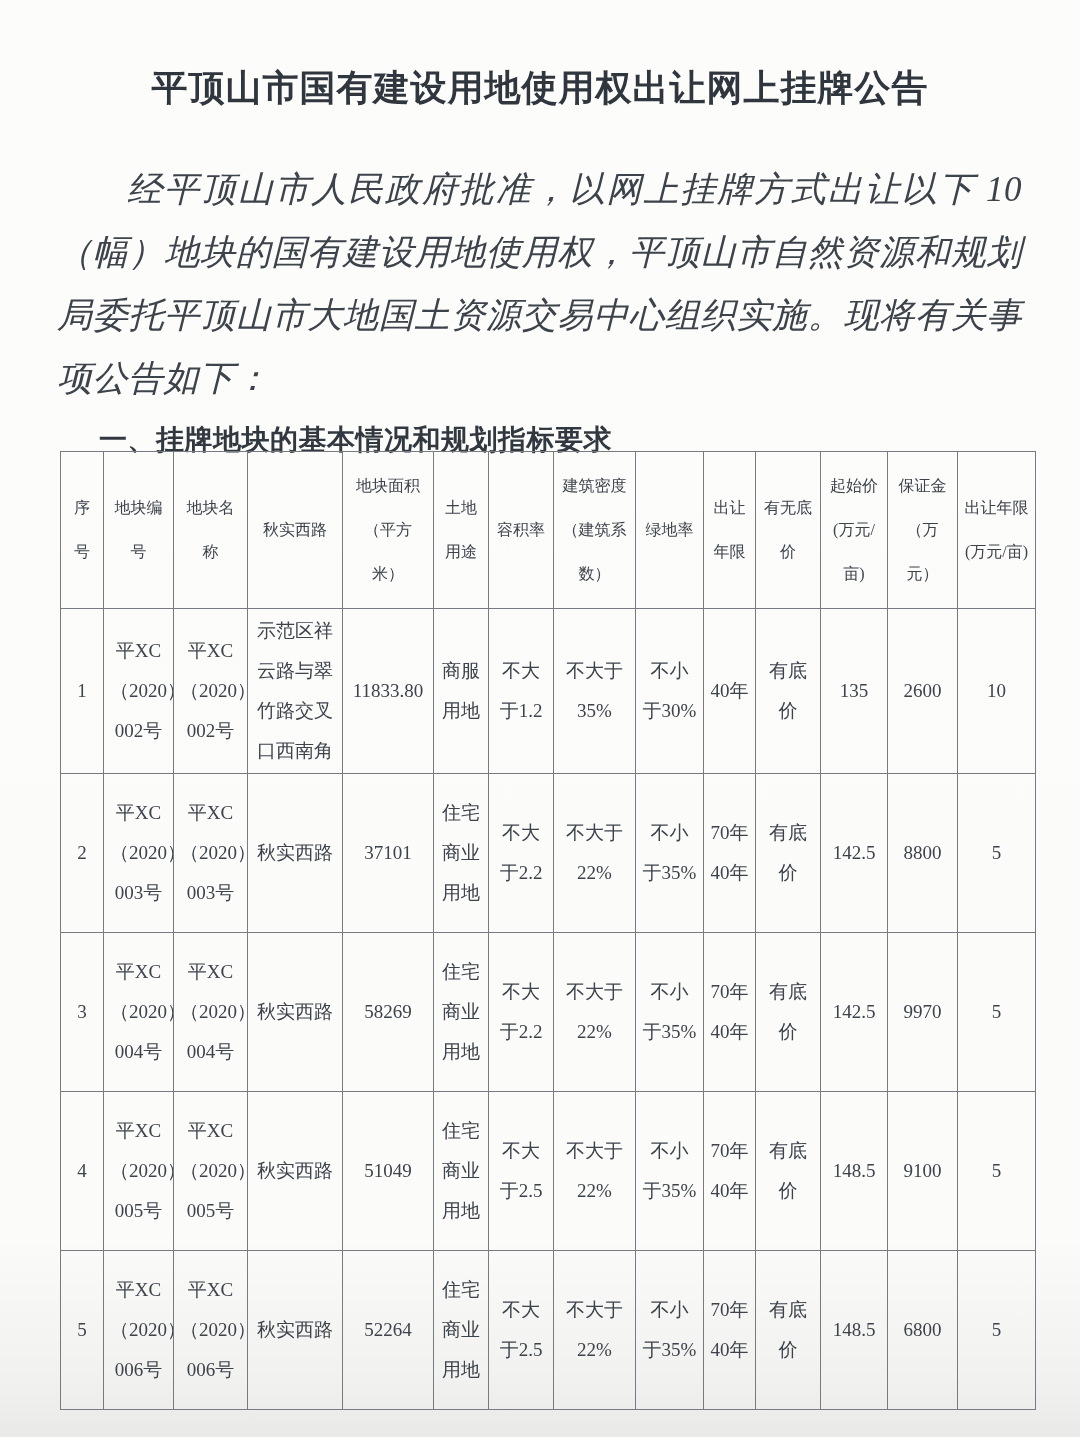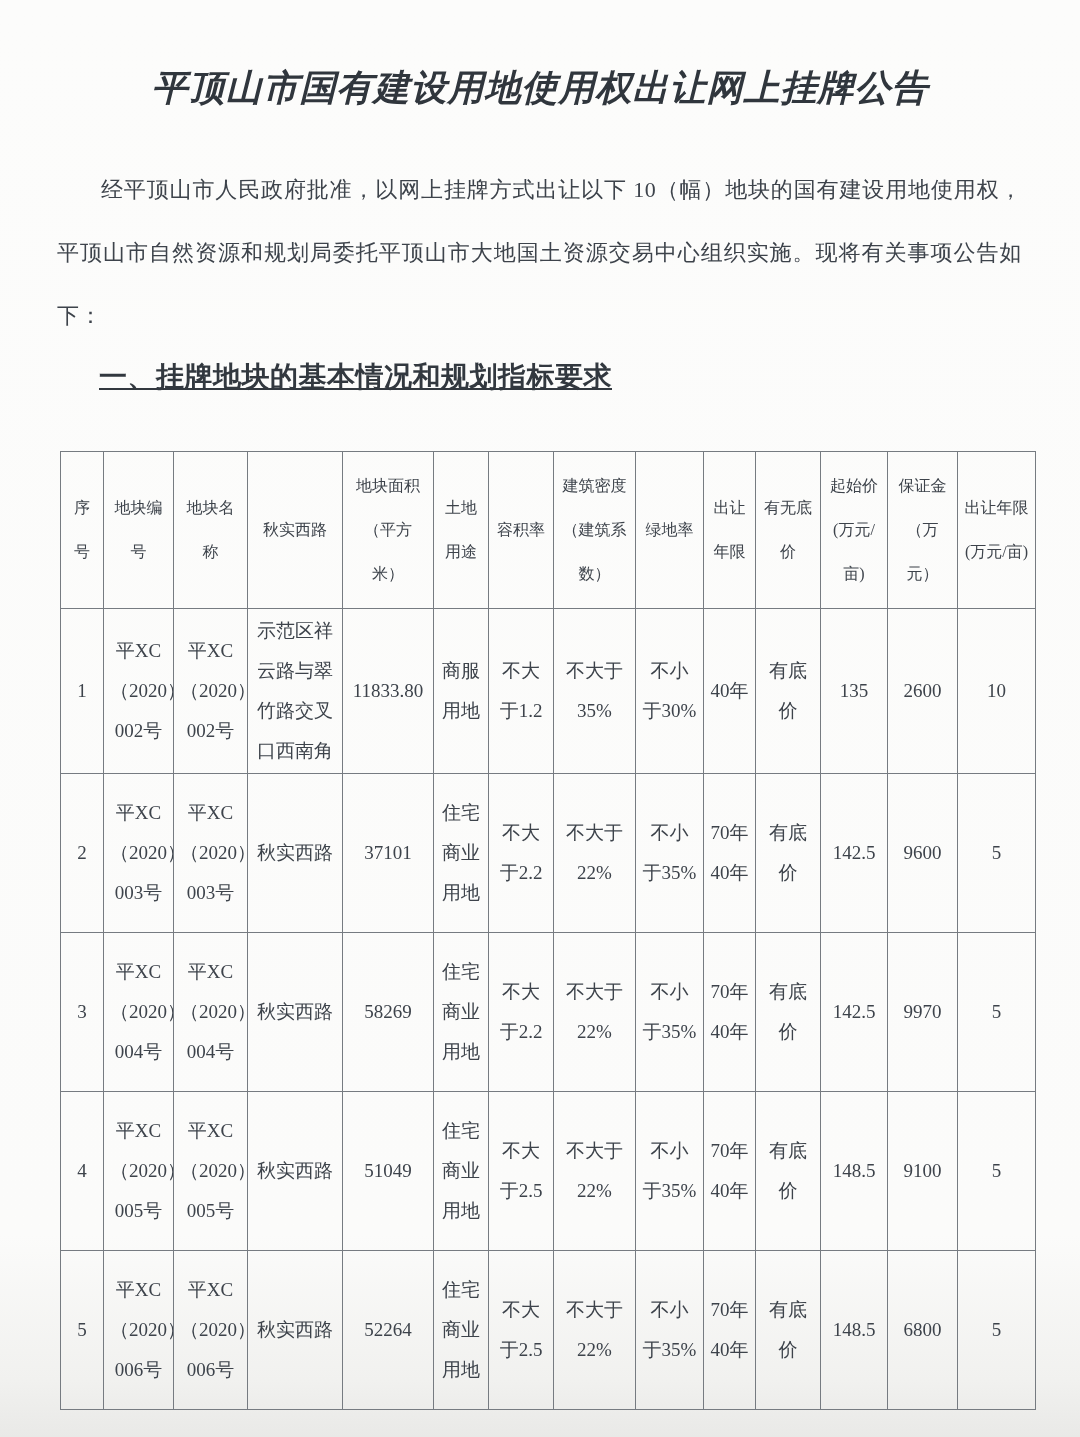--- a/index.html
+++ b/index.html
@@ -22,40 +22,39 @@
   }
   .doc-title {
     margin: 0;
     padding-top: 62px;
     text-align: center;
     font-size: 36px;
     font-weight: bold;
     letter-spacing: 1px;
     color: #30363d;
     line-height: 52px;
-    font-style: italic;
   }
   .intro {
     margin: 44px 58px 0 57px;
-    font-size: 22px;
+    font-size: 35px;
     line-height: 63px;
     text-align: justify;
     text-indent: 2em;
     letter-spacing: 0.5px;
     color: #3d434b;
+    font-style: italic;
   }
   .section-heading {
     margin: 8px 58px 2px 57px;
     padding-left: 42px;
     font-size: 28px;
     font-weight: bold;
     line-height: 44px;
     color: #32383f;
     letter-spacing: 0.5px;
-    text-decoration: underline;
   }
   table.parcels {
     position: absolute;
     left: 60px;
     top: 451px;
     width: 975px;
     border-collapse: collapse;
     table-layout: fixed;
     background: transparent;
   }
@@ -162,21 +161,21 @@
           <td class="c2">平XC（2020）003号</td>
           <td class="c3">秋实西路</td>
           <td class="c4">37101</td>
           <td class="c5">住宅商业用地</td>
           <td class="c6">不大于2.2</td>
           <td class="c7">不大于22%</td>
           <td class="c8">不小于35%</td>
           <td class="c9">70年40年</td>
           <td class="c10">有底价</td>
           <td class="c11">142.5</td>
-          <td class="c12">9600</td>
+          <td class="c12">8800</td>
           <td class="c13">5</td>
         </tr>
         <tr>
           <td class="c0">3</td>
           <td class="c1">平XC（2020）004号</td>
           <td class="c2">平XC（2020）004号</td>
           <td class="c3">秋实西路</td>
           <td class="c4">58269</td>
           <td class="c5">住宅商业用地</td>
           <td class="c6">不大于2.2</td>

